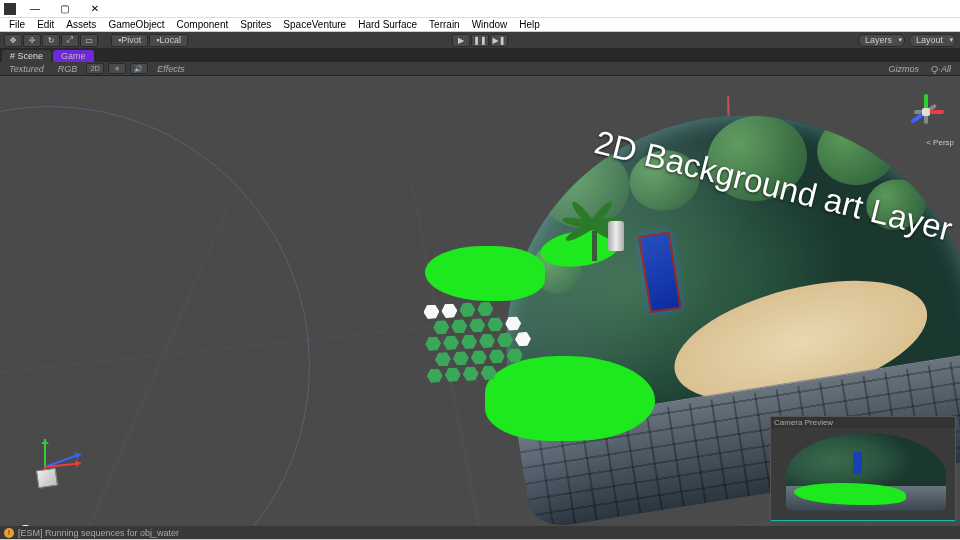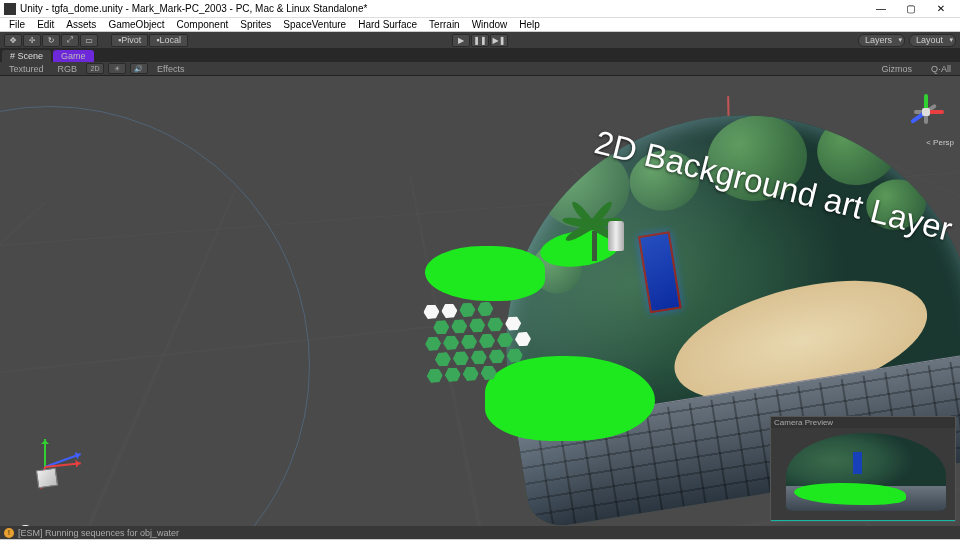--- a/index.html
+++ b/index.html
@@ -130,31 +130,32 @@
     align-items: center;
     padding: 0 4px;
     gap: 4px;
     font-size: 9px;
     color: #aaa;
     border-bottom: 1px solid #222;
   }
   .scene-option {
     padding: 0 5px;
     cursor: pointer;
+    font-style: italic;
   }
   .scene-toggle {
     width: 18px; height: 11px;
     background: #4a4a4a;
     border: 1px solid #2a2a2a;
     border-radius: 2px;
     cursor: pointer;
     display: flex; align-items: center; justify-content: center;
     font-size: 7px;
   }
-  .scene-right { margin-left: auto; display: flex; gap: 9px; }
+  .scene-right { margin-left: auto; display: flex; gap: 2px; }
   .viewport {
     position: relative;
     height: 450px;
     background: #4a4a4a;
     overflow: hidden;
   }
   
   .grid {
     position: absolute;
     inset: 0;
@@ -538,21 +539,20 @@
     background: #fff;
     border-top: 1px solid #ccc;
     position: relative;
   }
 </style>
 </head>
 <body>
 
 <div class="titlebar">
   <div class="titlebar-icon"></div>
-  <div class="titlebar-title">Unity - tgfa_dome.unity - Mark_Mark-PC_2003 - PC, Mac &amp; Linux Standalone*</div>
   <div class="window-controls">
     <div class="window-btn">—</div>
     <div class="window-btn">▢</div>
     <div class="window-btn">✕</div>
   </div>
 </div>
 
 <div class="menubar">
   <div class="menu-item">File</div>
   <div class="menu-item">Edit</div>

